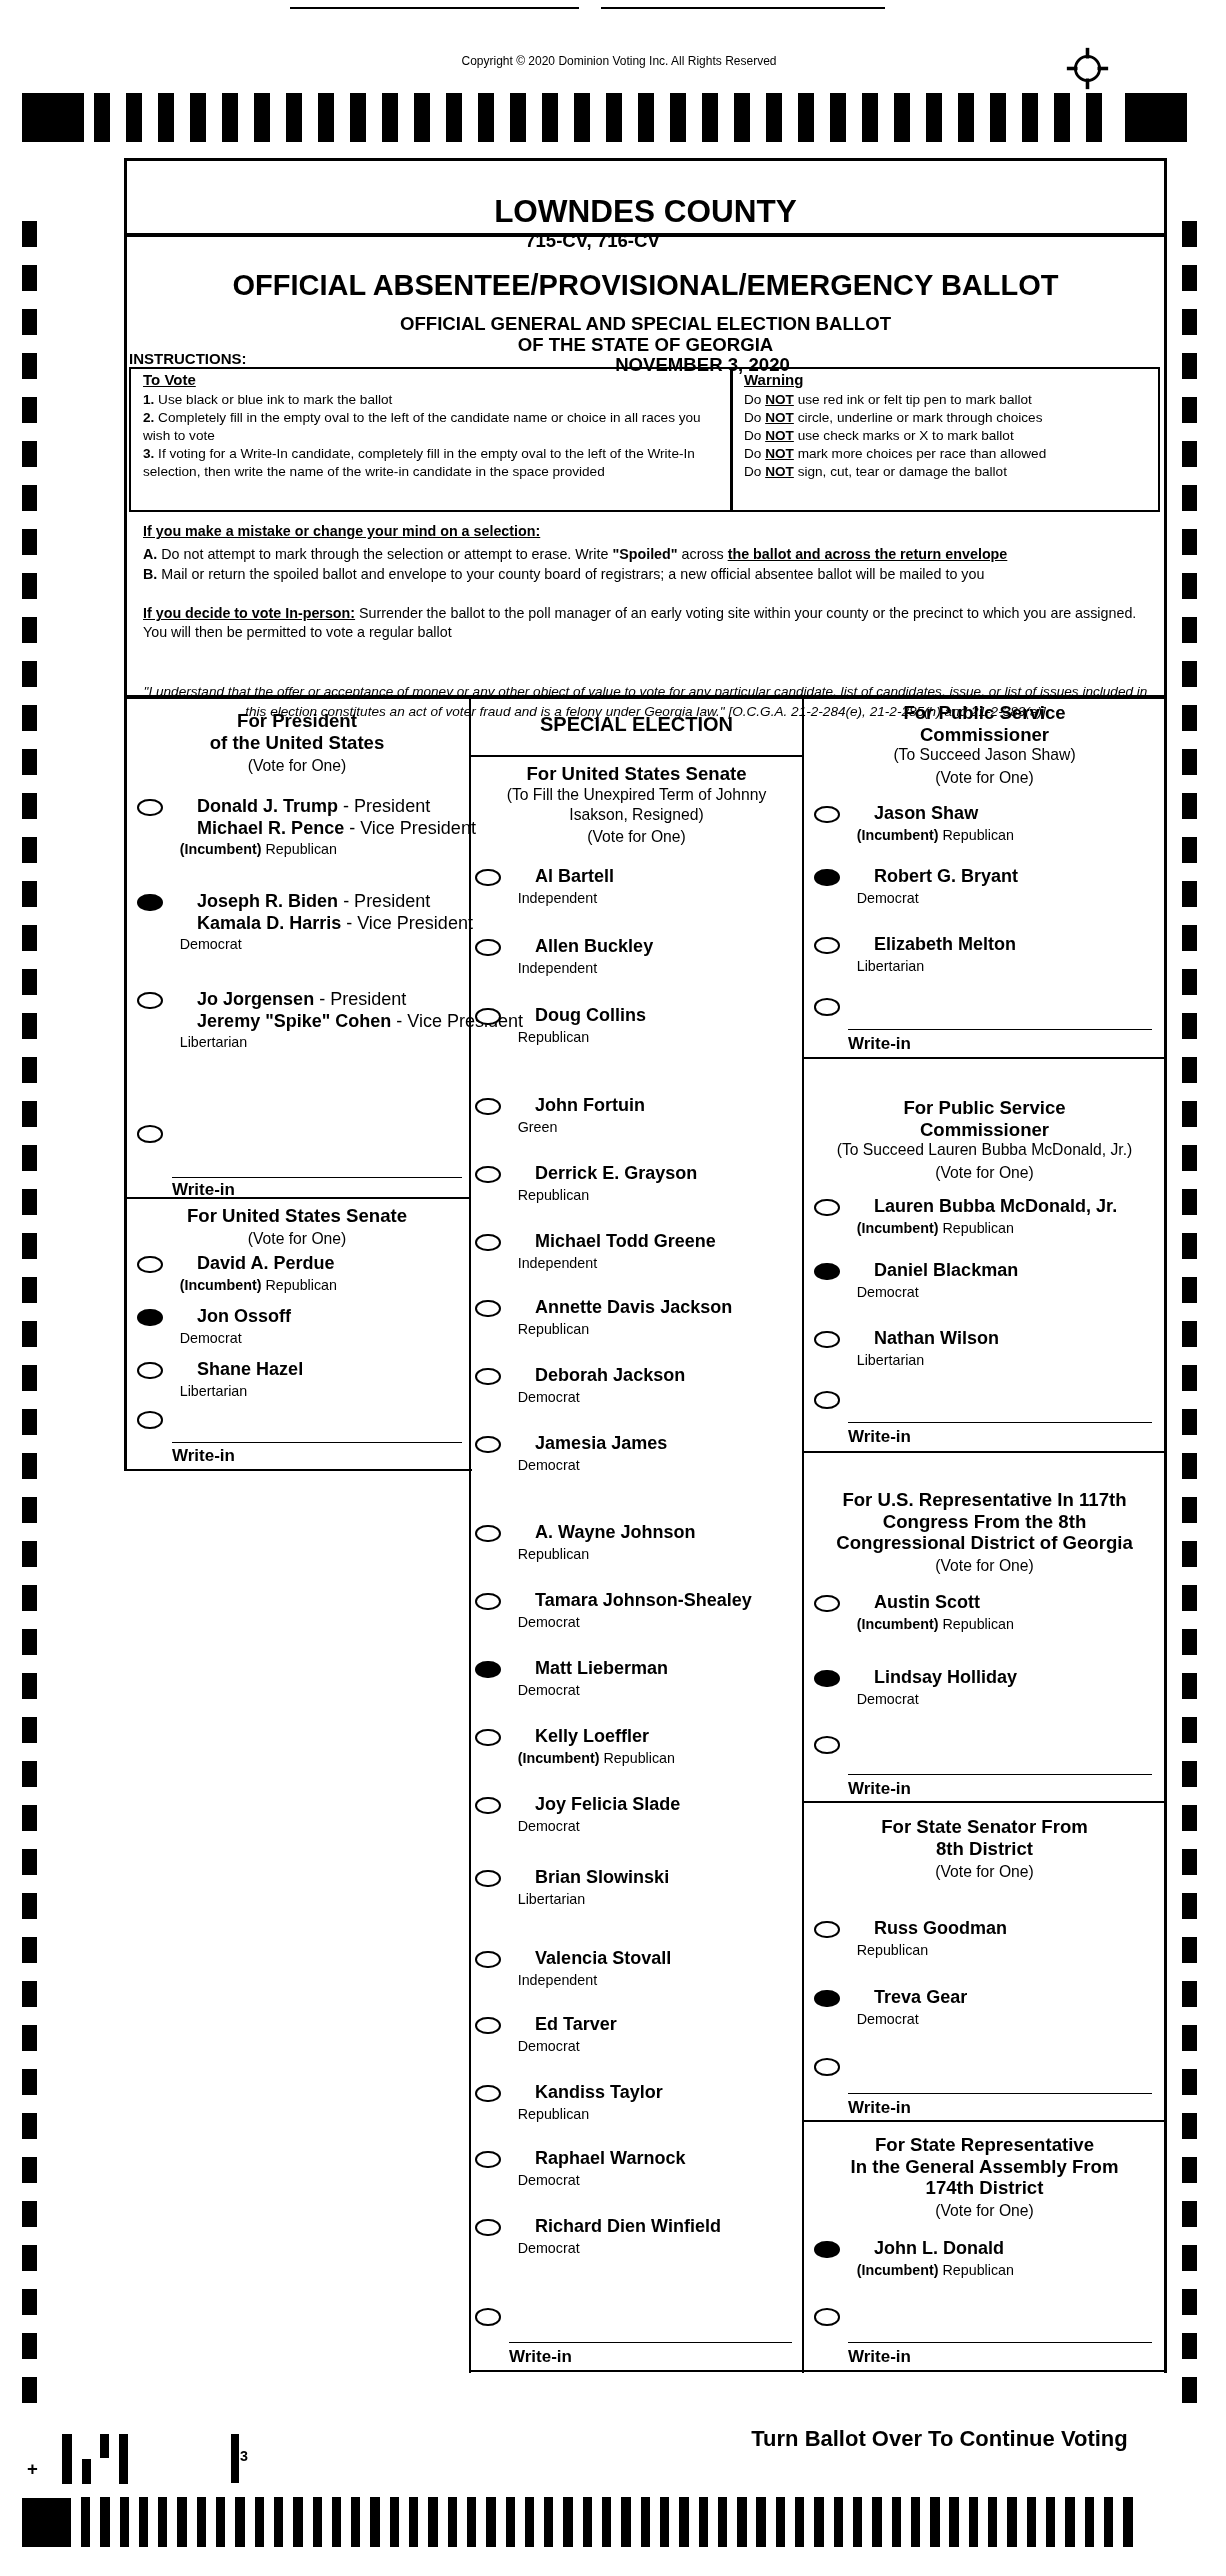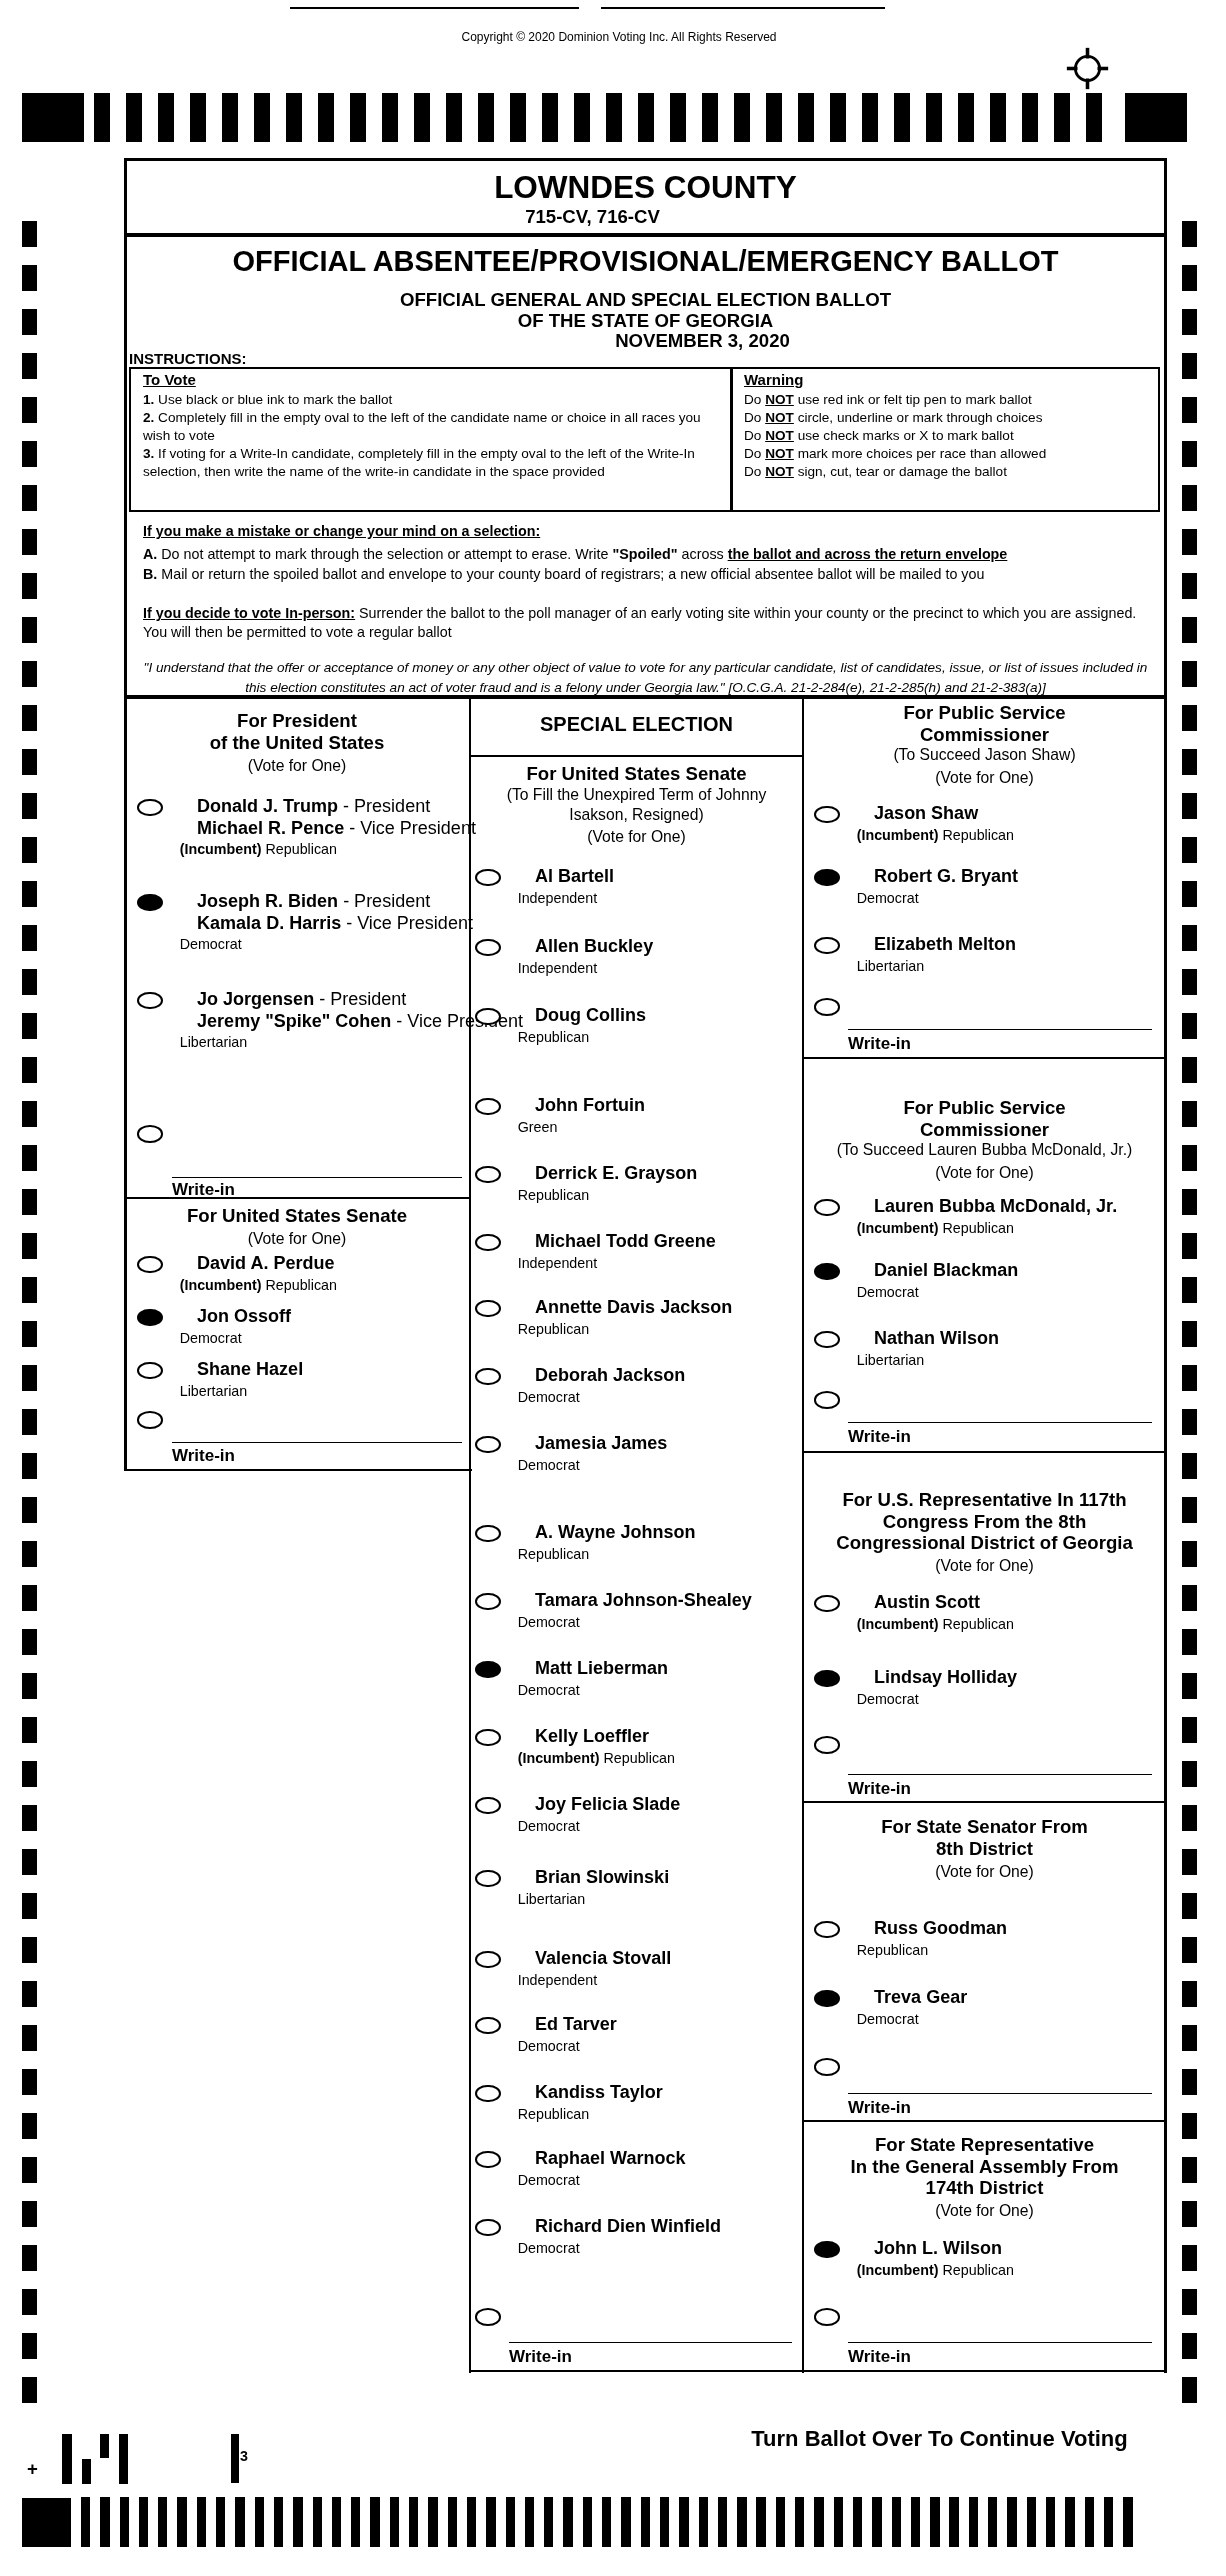--- a/index.html
+++ b/index.html
@@ -1,20 +1,20 @@
 <!DOCTYPE html>
 <html style="font-size:11.4px"><head>
 <meta charset="utf-8">
 <style>
   html,body{margin:0;padding:0;}
   body{width:1227px;height:2576px;position:relative;background:#fff;color:#000;
        font-family:"Liberation Sans",sans-serif;overflow:hidden;}
   .abs{position:absolute;}
   .hline,.vline{position:absolute;background:#000;}
-  .ctr{text-align:center;}
+  .ctr{text-align:center;margin-top:24px;}
   .b{font-weight:bold;}
   .ul{text-decoration:underline;}
   .it{font-style:italic;}
   
   .cand{position:absolute;display:flex;gap:8.6px;}
   .oval{display:inline-block;width:21.5px;height:13.6px;border:2.1px solid #000;border-radius:50%;
         background:#fff;flex:none;margin-top:2.9px;}
   .oval.filled{background:#000;}
   .oval-abs{position:absolute;margin:0;}
   .cname{font-size:18px;font-weight:bold;line-height:21.5px;white-space:nowrap;margin-left:26px;}
@@ -437,21 +437,21 @@
 
 <div class="title" style="left:803px;top:2134px;width:363px">
   <div>For State Representative</div>
   <div>In the General Assembly From</div>
   <div>174th District</div>
   <div class="vf">(Vote for One)</div>
 </div>
 <div class="cand" style="left:814px;top:2238px">
   <span class="oval filled"></span>
   <div>
-      <div class="cname"><b>John L. Wilson</b></div>
+      <div class="cname"><b>John L. Donald</b></div>
   <div class="party"><b>(Incumbent) </b><span>Republican</span></div>
     </div>
 </div>
 <span class="oval oval-abs" style="left:814px;top:2308px"></span>
 <div class="wline" style="left:848px;top:2342px;width:304px"></div>
 <div class="wlabel" style="left:848px;top:2347px">Write-in</div>
 
 <div class="abs b" style="left:715px;top:2426px;width:449px;text-align:center;font-size:22px">Turn Ballot Over To Continue Voting</div>
 
 <div class="abs b" style="left:27px;top:2458px;font-size:18.6px">+</div>

